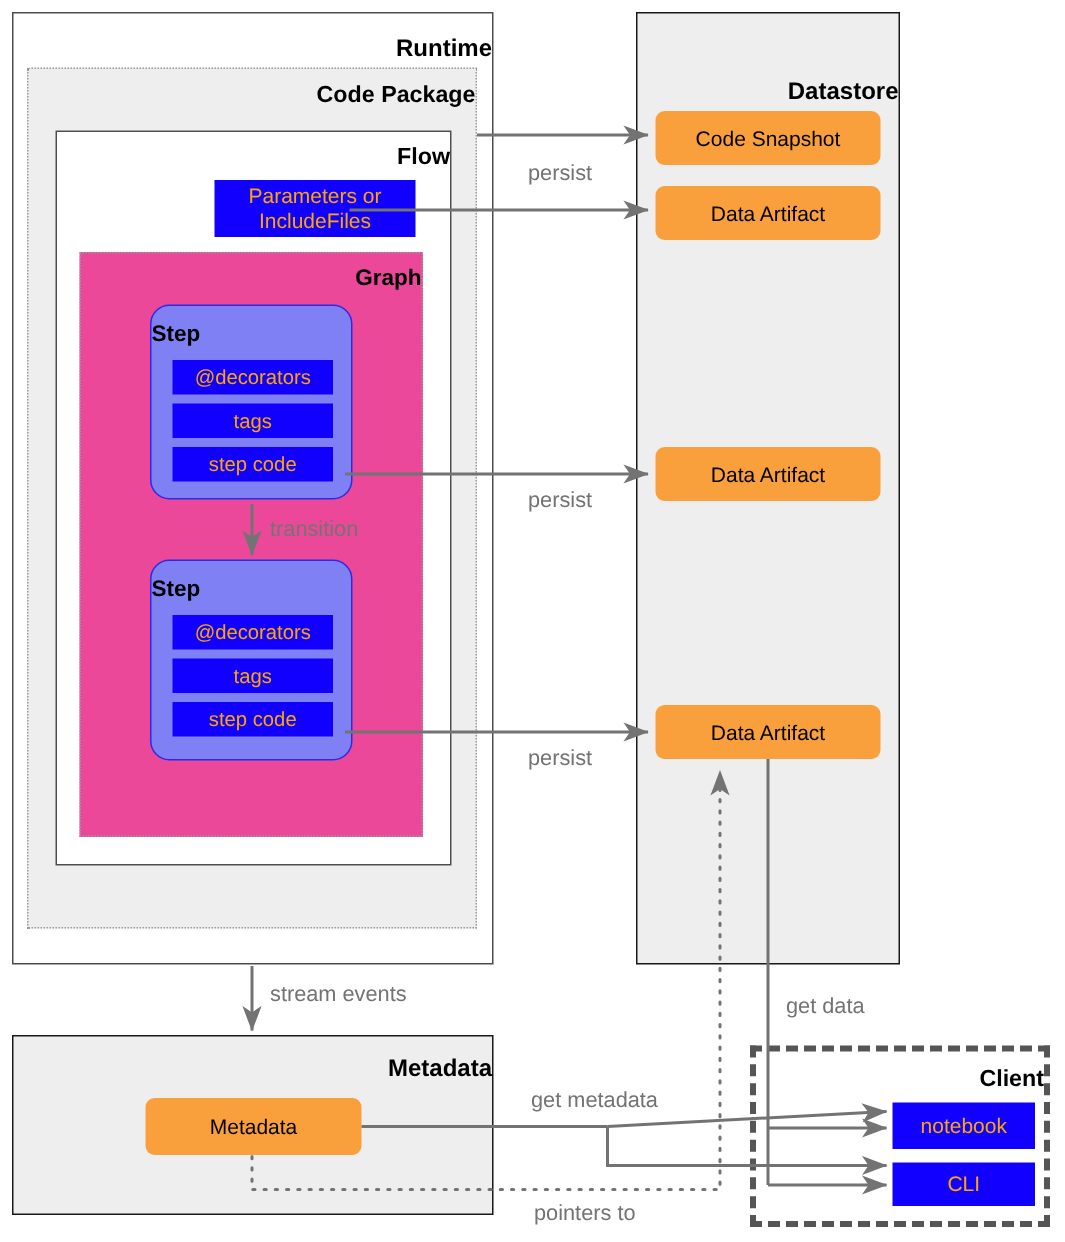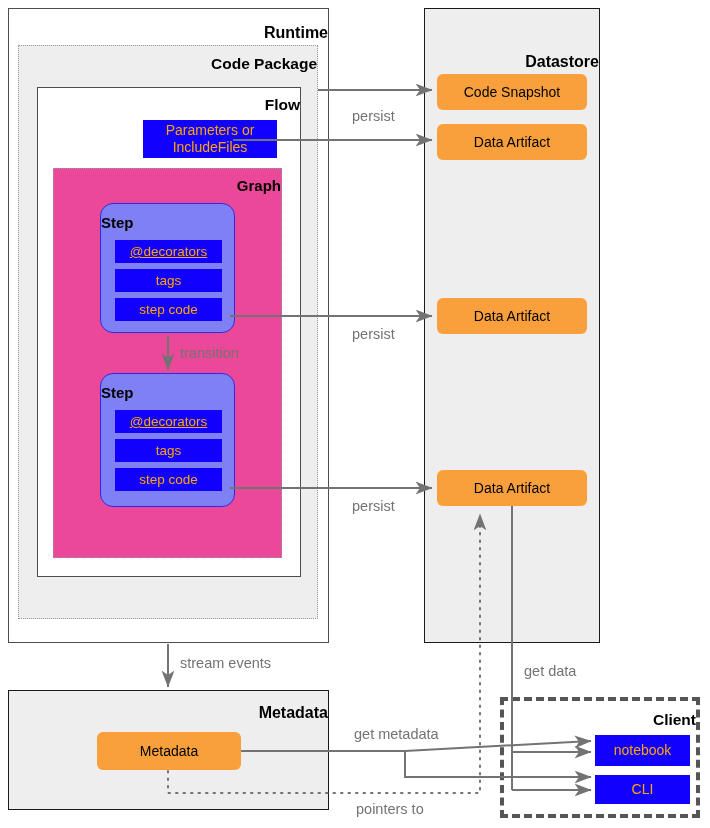--- a/index.html
+++ b/index.html
@@ -34,21 +34,21 @@
   .params{left:99px;top:120px;width:134px;height:38px;flex-direction:column;margin-left:44px;}
   .params span{display:block;}
 
   
   .step{position:absolute;background:#8080f5;border:1.5px solid #2a2ae8;border-radius:13px;box-sizing:border-box;}
   .step1{left:100px;top:203px;width:135px;height:130px;}
   .step2{left:100px;top:373px;width:135px;height:134px;}
   .step .slabel{position:absolute;left:0;right:0;top:10px;font-weight:bold;font-size:15px;color:#000;}
   .step .row{position:absolute;left:14px;width:107px;height:23px;background:#1200ff;color:#ffa500;
              display:flex;align-items:center;justify-content:center;font-size:13.5px;}
-  .step .r1{top:36px;text-decoration:underline;}
+  .step .r1{top:36px;}
   .step .r2{top:65px;}
   .step .r3{top:94px;}
 
   
   .orange{position:absolute;background:#f9a03c;border-radius:6px;color:#000;
           display:flex;align-items:center;justify-content:center;font-size:14px;}
   .o-codesnap{left:437px;top:74px;width:150px;height:36px;}
   .o-art1{left:437px;top:124px;width:150px;height:36px;}
   .o-art2{left:437px;top:298px;width:150px;height:36px;}
   .o-art3{left:437px;top:470px;width:150px;height:36px;}

